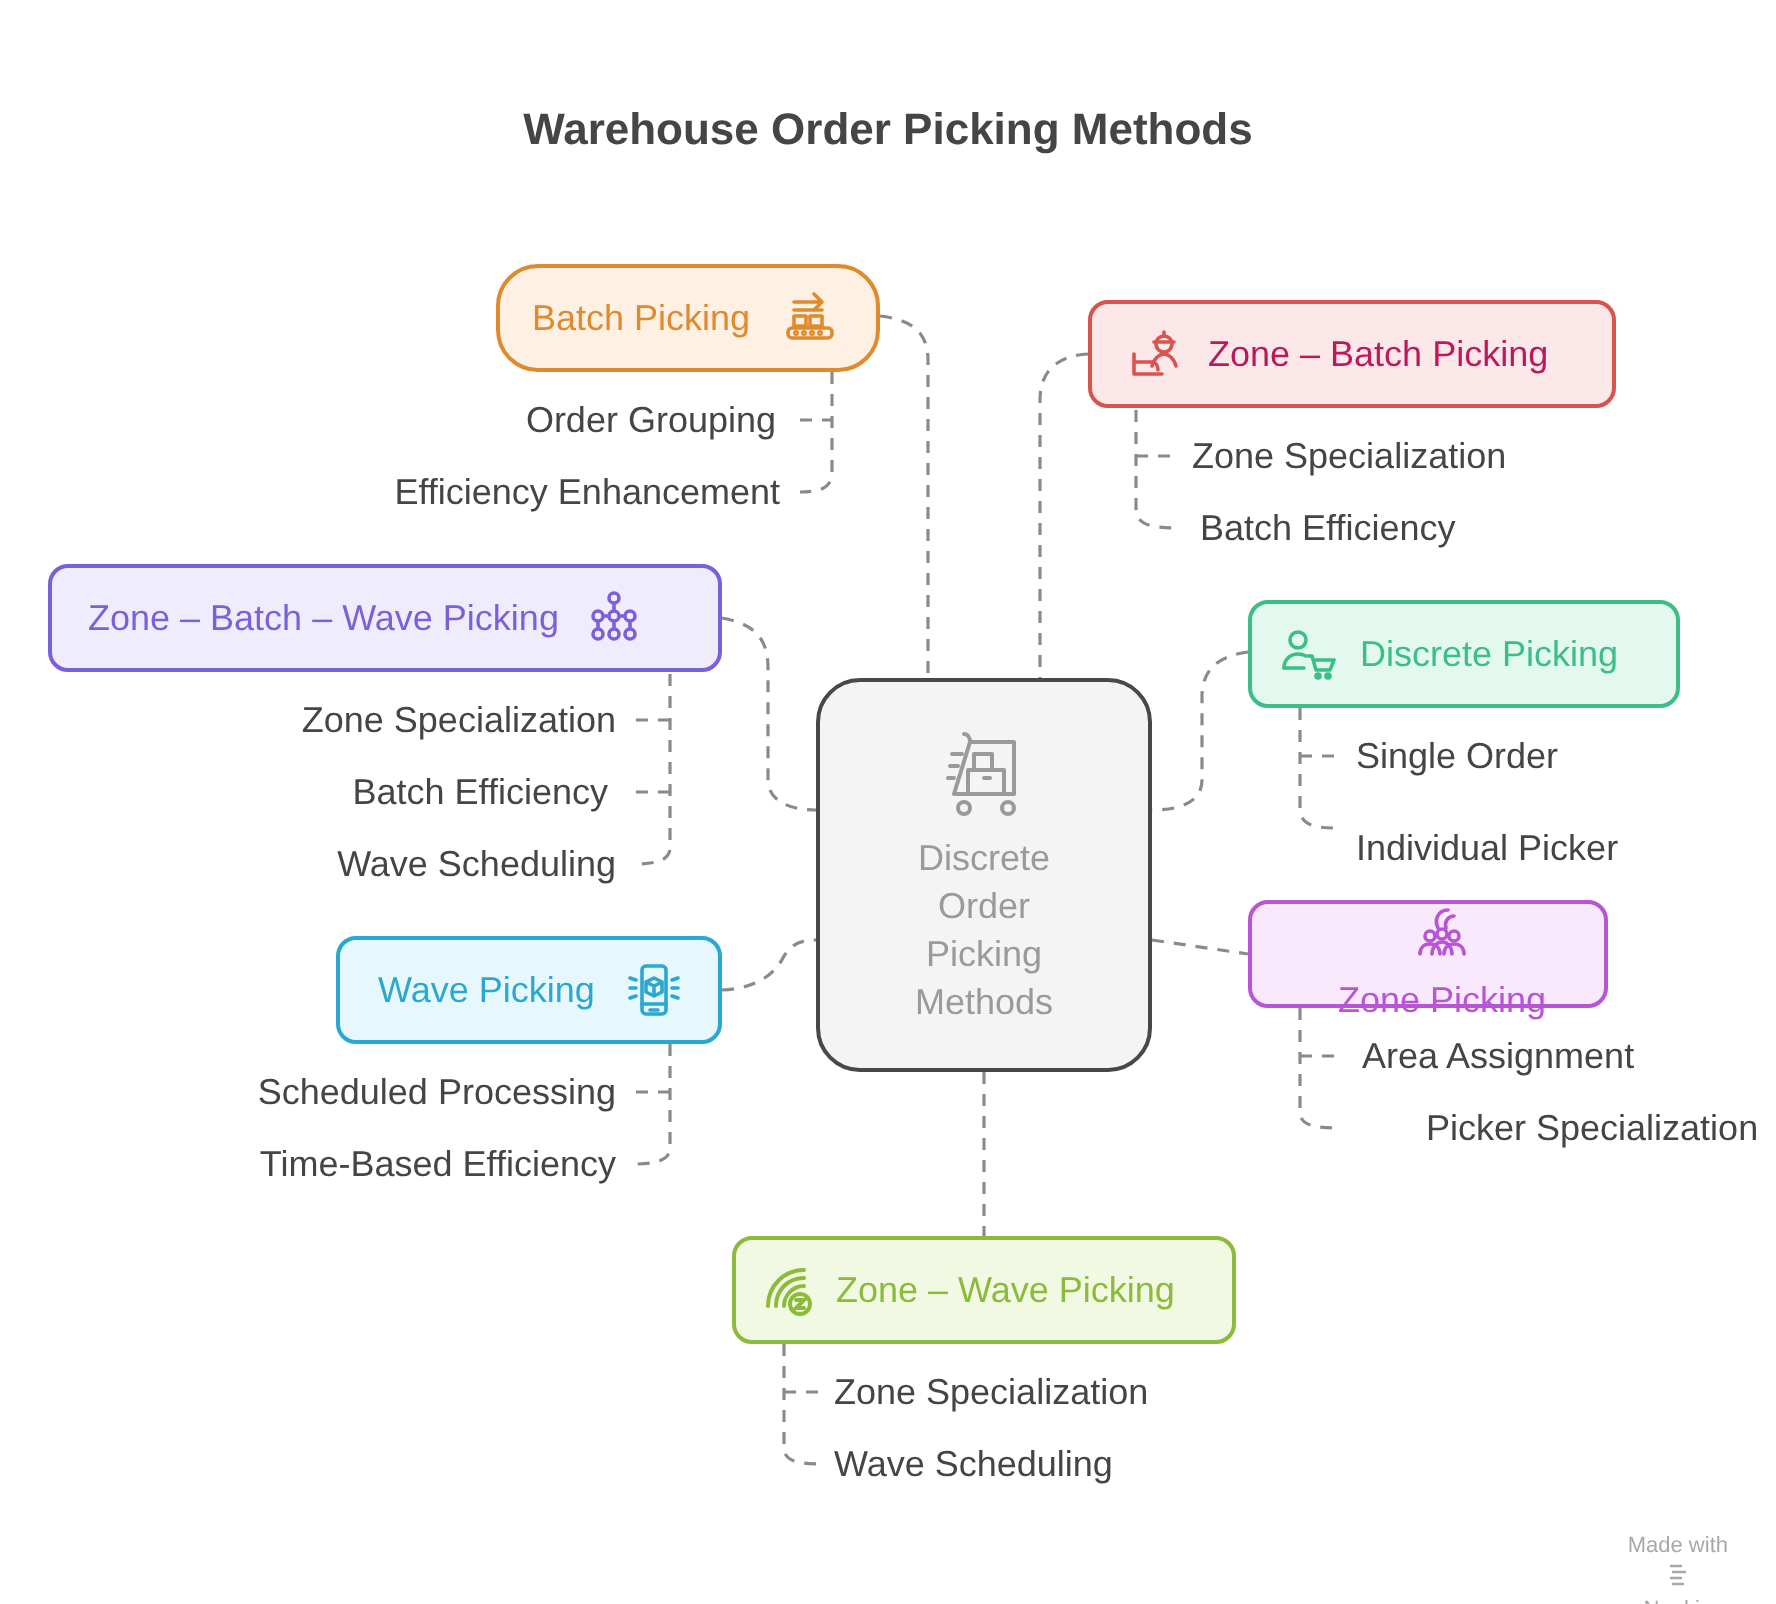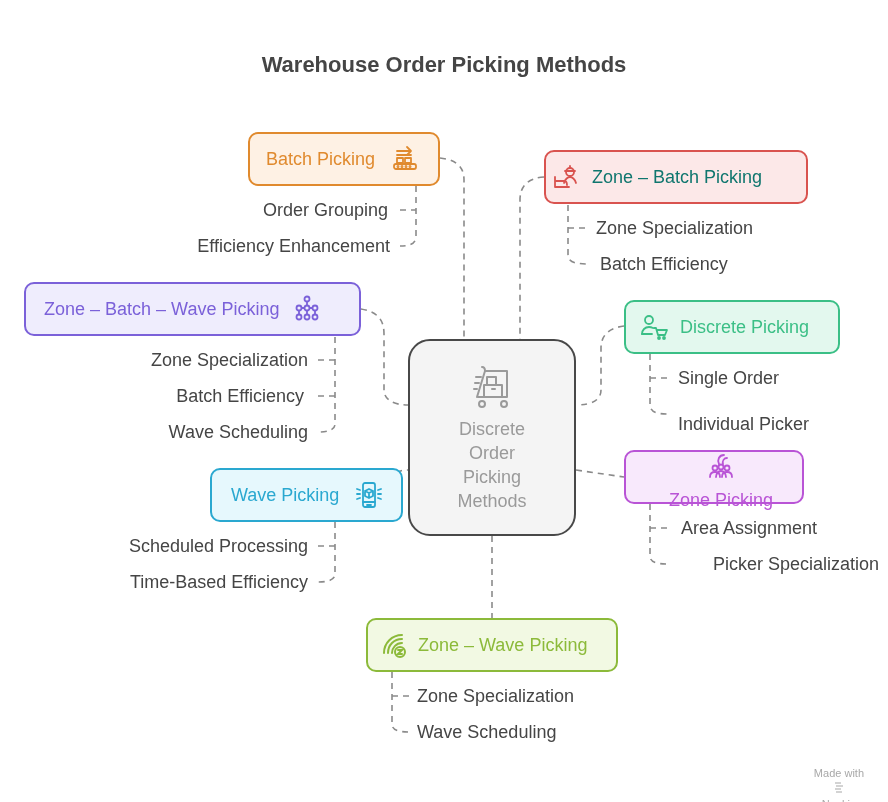--- a/index.html
+++ b/index.html
@@ -34,39 +34,39 @@
 
   <path d="M416,186 L416,236 C416,244 410,246 400,246 M400,210 L416,210"></path>
   <path d="M568,205 L568,254 C568,262 574,264 590,264 M568,228 L586,228"></path>
   <path d="M335,337 L335,424 C335,430 328,432 318,432 M318,360 L335,360 M318,396 L335,396"></path>
   <path d="M650,354 L650,404 C650,412 656,414 668,414 M650,378 L668,378"></path>
   <path d="M335,522 L335,574 C335,580 328,582 318,582 M318,546 L335,546"></path>
   <path d="M650,504 L650,556 C650,562 656,564 668,564 M650,528 L668,528"></path>
   <path d="M392,672 L392,724 C392,730 398,732 410,732 M392,696 L410,696"></path>
 </svg>
 
-<div class="node" style="left:248px;top:132px;width:192px;height:54px;padding-left:16px;gap:16px;border-color:#E08A2E;background:#FEF1E4;color:#E08A2E;">
+<div class="node" style="left:248px;top:132px;width:192px;height:54px;padding-left:16px;gap:16px;border-color:#E08A2E;background:#FEF1E4;color:#E08A2E;border-radius:21px;">
   <span class="lbl">Batch Picking</span>
   <span class="ic">
     <svg viewBox="0 0 28 28" fill="none" stroke="#E08A2E" stroke-width="1.8" stroke-linecap="round" stroke-linejoin="round">
         <path d="M6 6h14M16 2l4 4-4 4M6 10h14"></path>
         <rect x="6" y="13" width="6" height="5"></rect>
         <rect x="14" y="13" width="6" height="5"></rect>
         <rect x="3" y="19" width="22" height="5" rx="2"></rect>
         <circle cx="7" cy="21.5" r=".6"></circle>
         <circle cx="11" cy="21.5" r=".6"></circle>
         <circle cx="15" cy="21.5" r=".6"></circle>
         <circle cx="19" cy="21.5" r=".6"></circle>
       </svg>
   </span>
 </div>
 <div class="sub r" style="right:500px;top:200px;">Order Grouping</div>
 <div class="sub r" style="right:498px;top:236px;">Efficiency Enhancement</div>
 
-<div class="node" style="left:544px;top:150px;width:264px;height:54px;padding-left:6px;gap:12px;border-color:#D9534F;background:#FCE8E8;color:#0f766e;">
+<div class="node" style="left:544px;top:150px;width:264px;height:54px;padding-left:18px;gap:12px;border-color:#D9534F;background:#FCE8E8;color:#be185d;">
   <span class="ic">
     <svg viewBox="0 0 28 28" fill="none" stroke="#D9534F" stroke-width="1.8" stroke-linecap="round" stroke-linejoin="round">
         <circle cx="18" cy="9" r="4"></circle>
         <path d="M13 8h10M18 3v2"></path>
         <path d="M12 20c1-4 4-6 6-6s5 2 6 6"></path>
         <path d="M3 14v10M3 24h14M3 18h9c2 0 3 2 3 4"></path>
       </svg>
   </span>
   <span class="lbl">Zone – Batch Picking</span>
 </div>
@@ -122,21 +122,21 @@
       </svg>
   </span>
   <div class="ctext">
     <div>Discrete</div>
     <div>Order</div>
     <div>Picking</div>
     <div>Methods</div>
   </div>
 </div>
 
-<div class="node" style="left:168px;top:468px;width:193px;height:54px;padding-left:19px;gap:16px;border-color:#2AA8D0;background:#E6F8FD;color:#2AA8D0;margin-left:42px;">
+<div class="node" style="left:168px;top:468px;width:193px;height:54px;padding-left:19px;gap:16px;border-color:#2AA8D0;background:#E6F8FD;color:#2AA8D0;">
   <span class="lbl">Wave Picking</span>
   <span class="ic">
     <svg viewBox="0 0 28 28" fill="none" stroke="#2AA8D0" stroke-width="1.8" stroke-linecap="round" stroke-linejoin="round">
         <rect x="8" y="2" width="12" height="24" rx="2"></rect>
         <path d="M8 21h12M12 24h4"></path>
         <path d="M10 10l4-2 4 2v5l-4 2-4-2z M10 10l4 2 4-2 M14 12v5"></path>
         <path d="M2 8l3 1M2 13h3M2 18l3-1M26 8l-3 1M26 13h-3M26 18l-3-1"></path>
       </svg>
   </span>
 </div>

